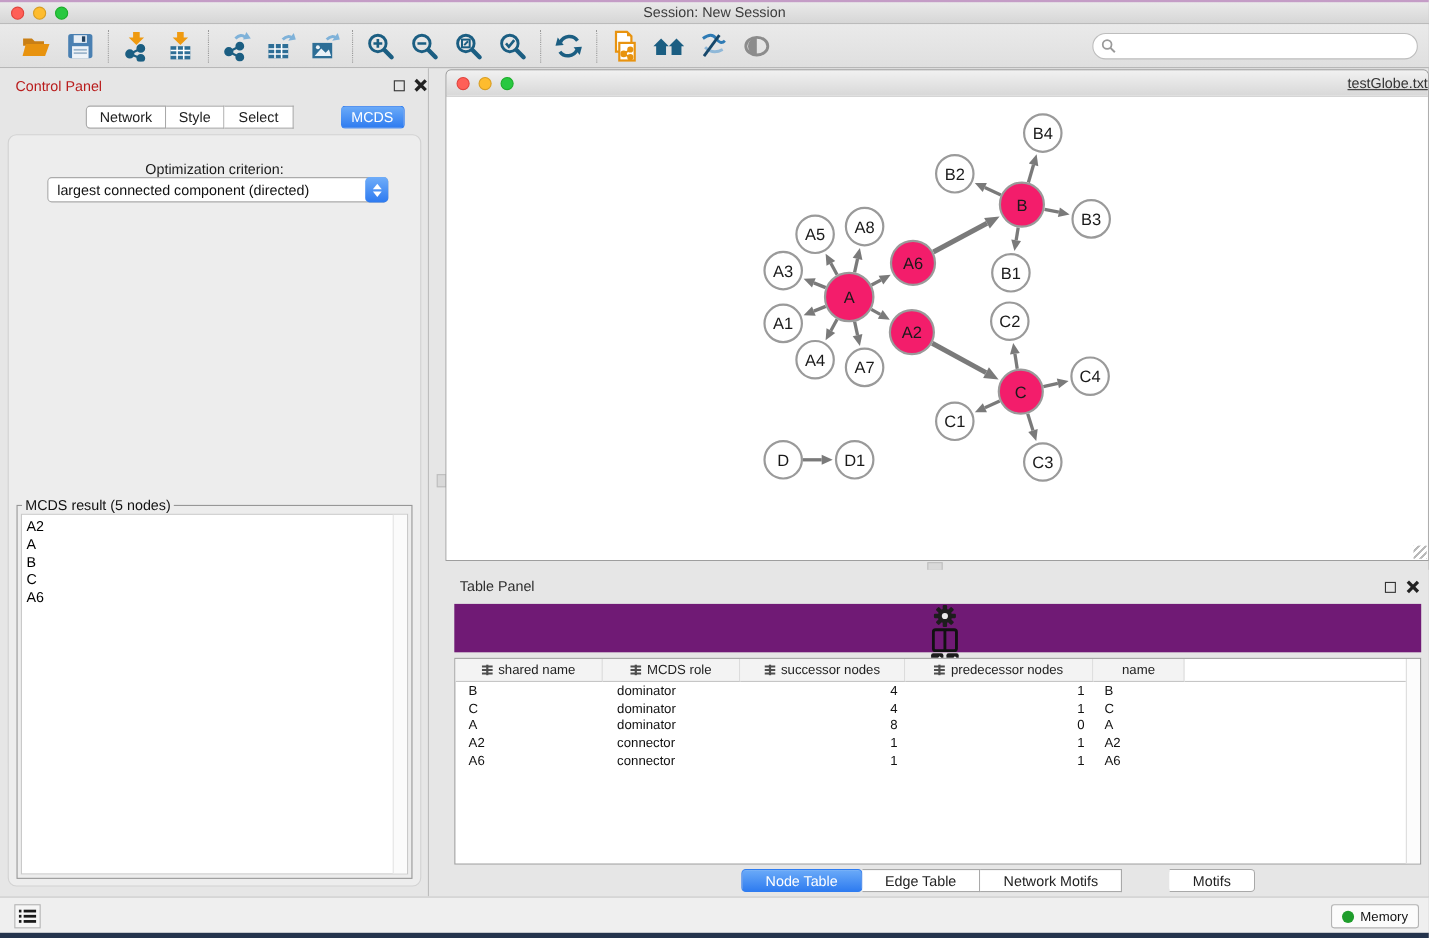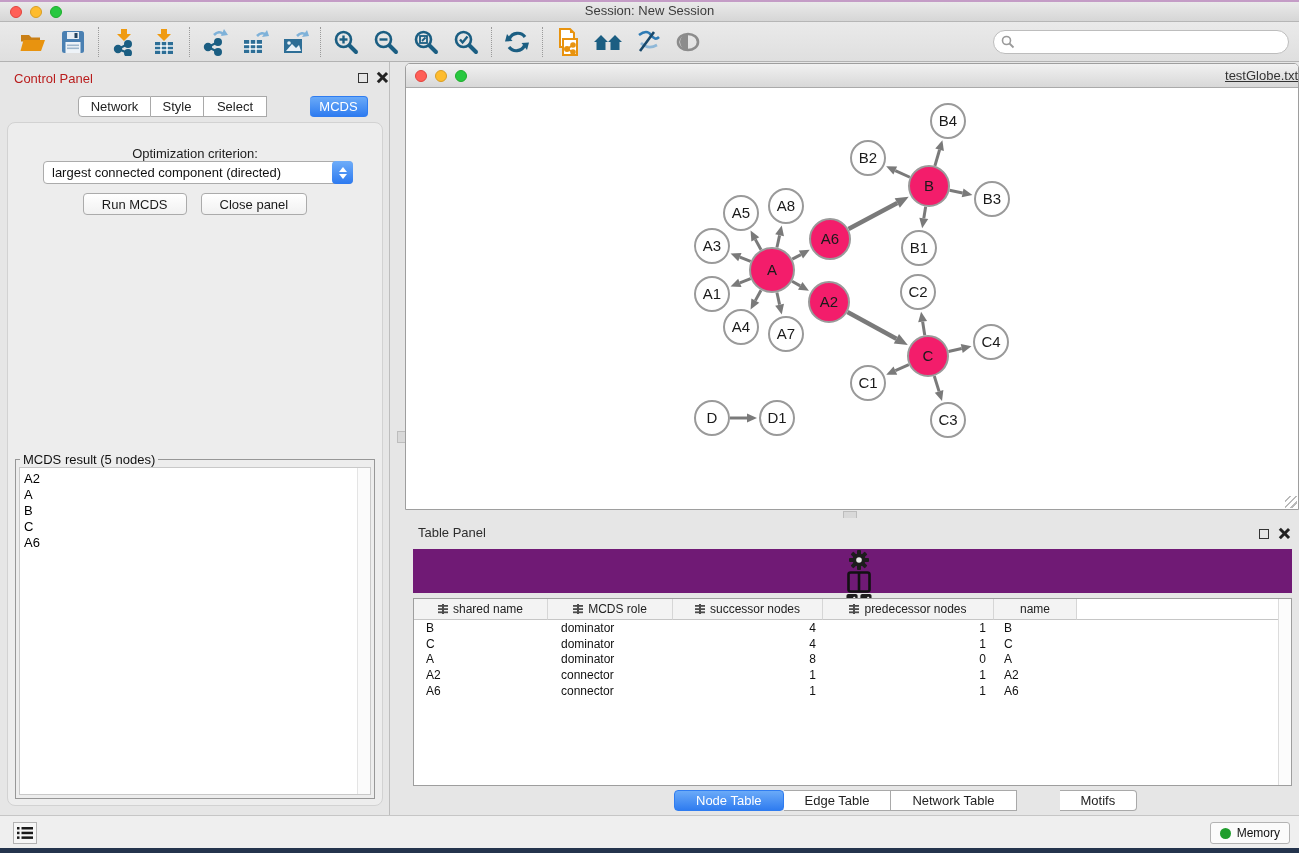--- a/index.html
+++ b/index.html
@@ -345,24 +345,20 @@
       <div class="tab active">MCDS</div>
     </div>
     <div id="cp-inner">
       <div id="opt-label">Optimization criterion:</div>
       <div id="opt-dropdown">
         <span>largest connected component (directed)</span>
         <div id="opt-stepper">
           <div class="chev up"></div>
             <div class="chev down"></div>
         </div>
-      </div>
-      <div id="cp-buttons">
-        <div class="cp-btn">Run MCDS</div>
-        <div class="cp-btn">Close panel</div>
       </div>
       <div id="mcds-fieldset">
         <div id="mcds-legend">MCDS result (5 nodes)</div>
         <div id="mcds-listbox">
           <div id="mcds-list">
               <div>A2</div>
               <div>A</div>
               <div>B</div>
               <div>C</div>
               <div>A6</div>
@@ -678,21 +674,21 @@
             <div class="tcell c4">A6</div>
             <div></div>
           </div>
         </div>
       <div id="table-vscroll"></div>
     </div>
 
     <div id="tp-tabs" class="tabgroup">
       <div class="tab active">Node Table</div>
       <div class="tab">Edge Table</div>
-      <div class="tab">Network Table</div>
+      <div class="tab">Network Motifs</div>
       <div class="tab">Motifs</div>
     </div>
   </div>
 
   <div id="status-bar">
     <div id="net-list-btn">
       <svg width="16" height="14" viewBox="0 0 16 14">
         <g fill="#1a1a1a">
           <rect x="0" y="1" width="2.5" height="2.5"></rect>
             <rect x="4.5" y="1" width="11.5" height="2.5"></rect>

